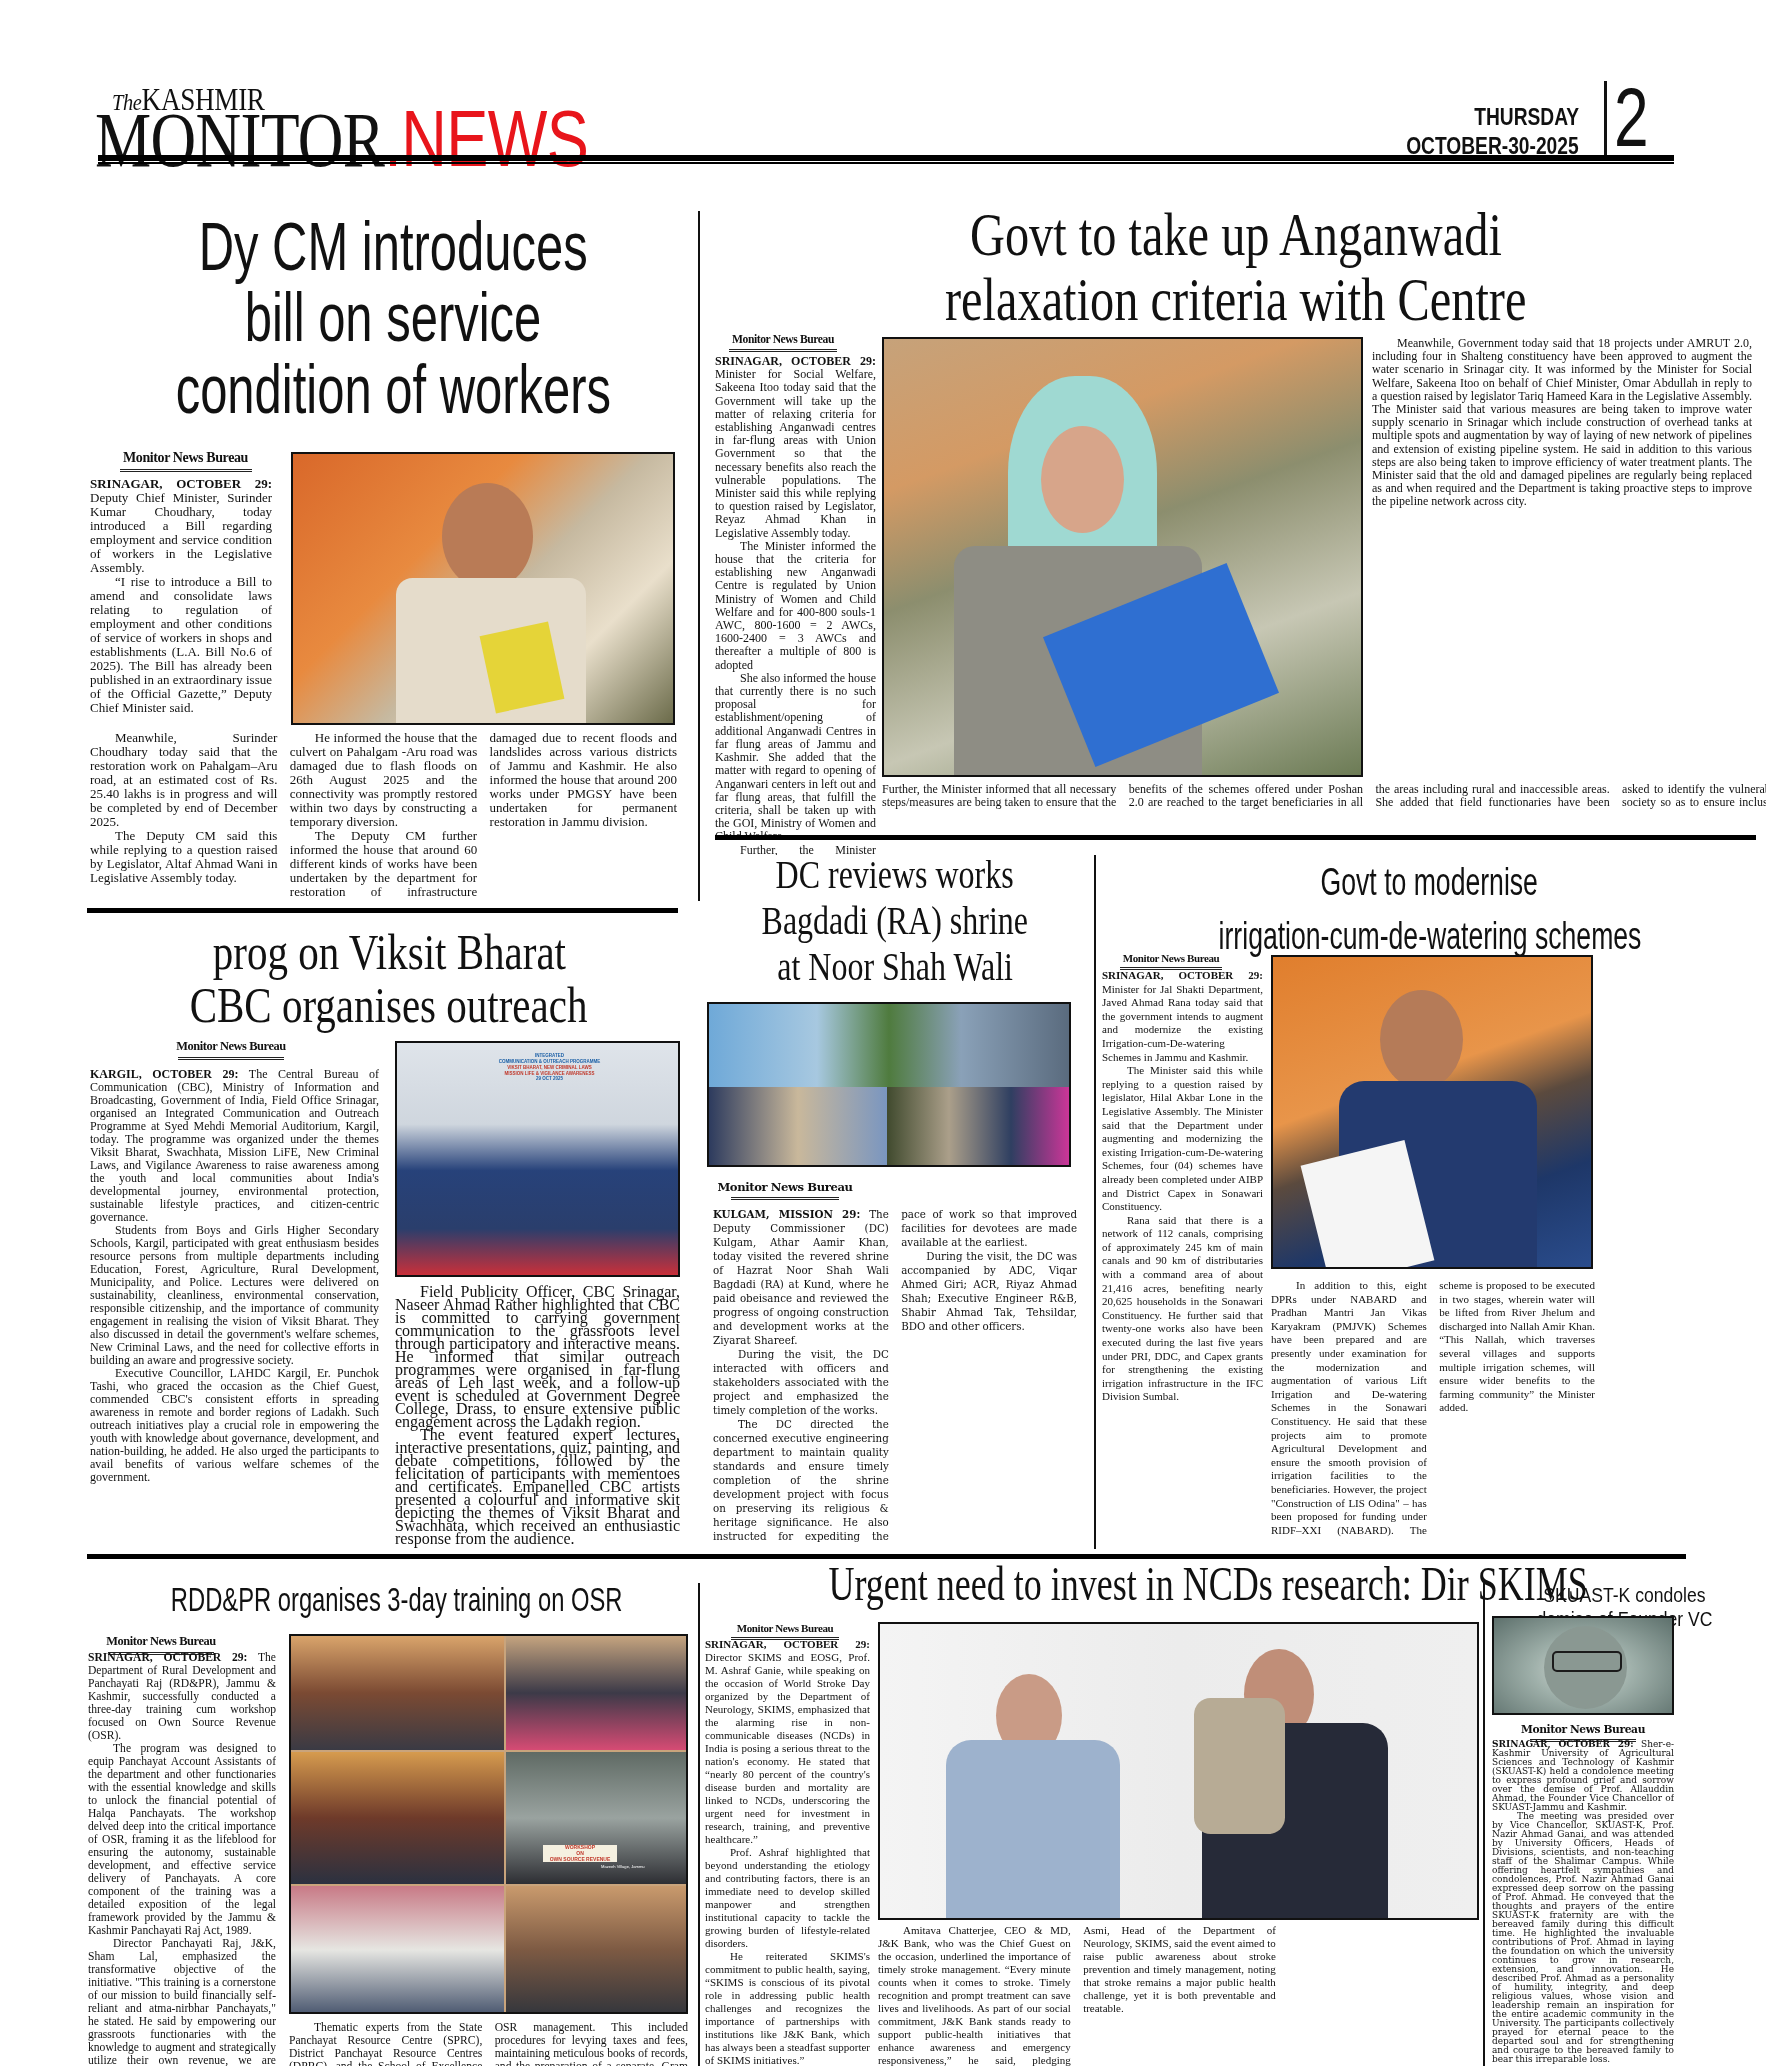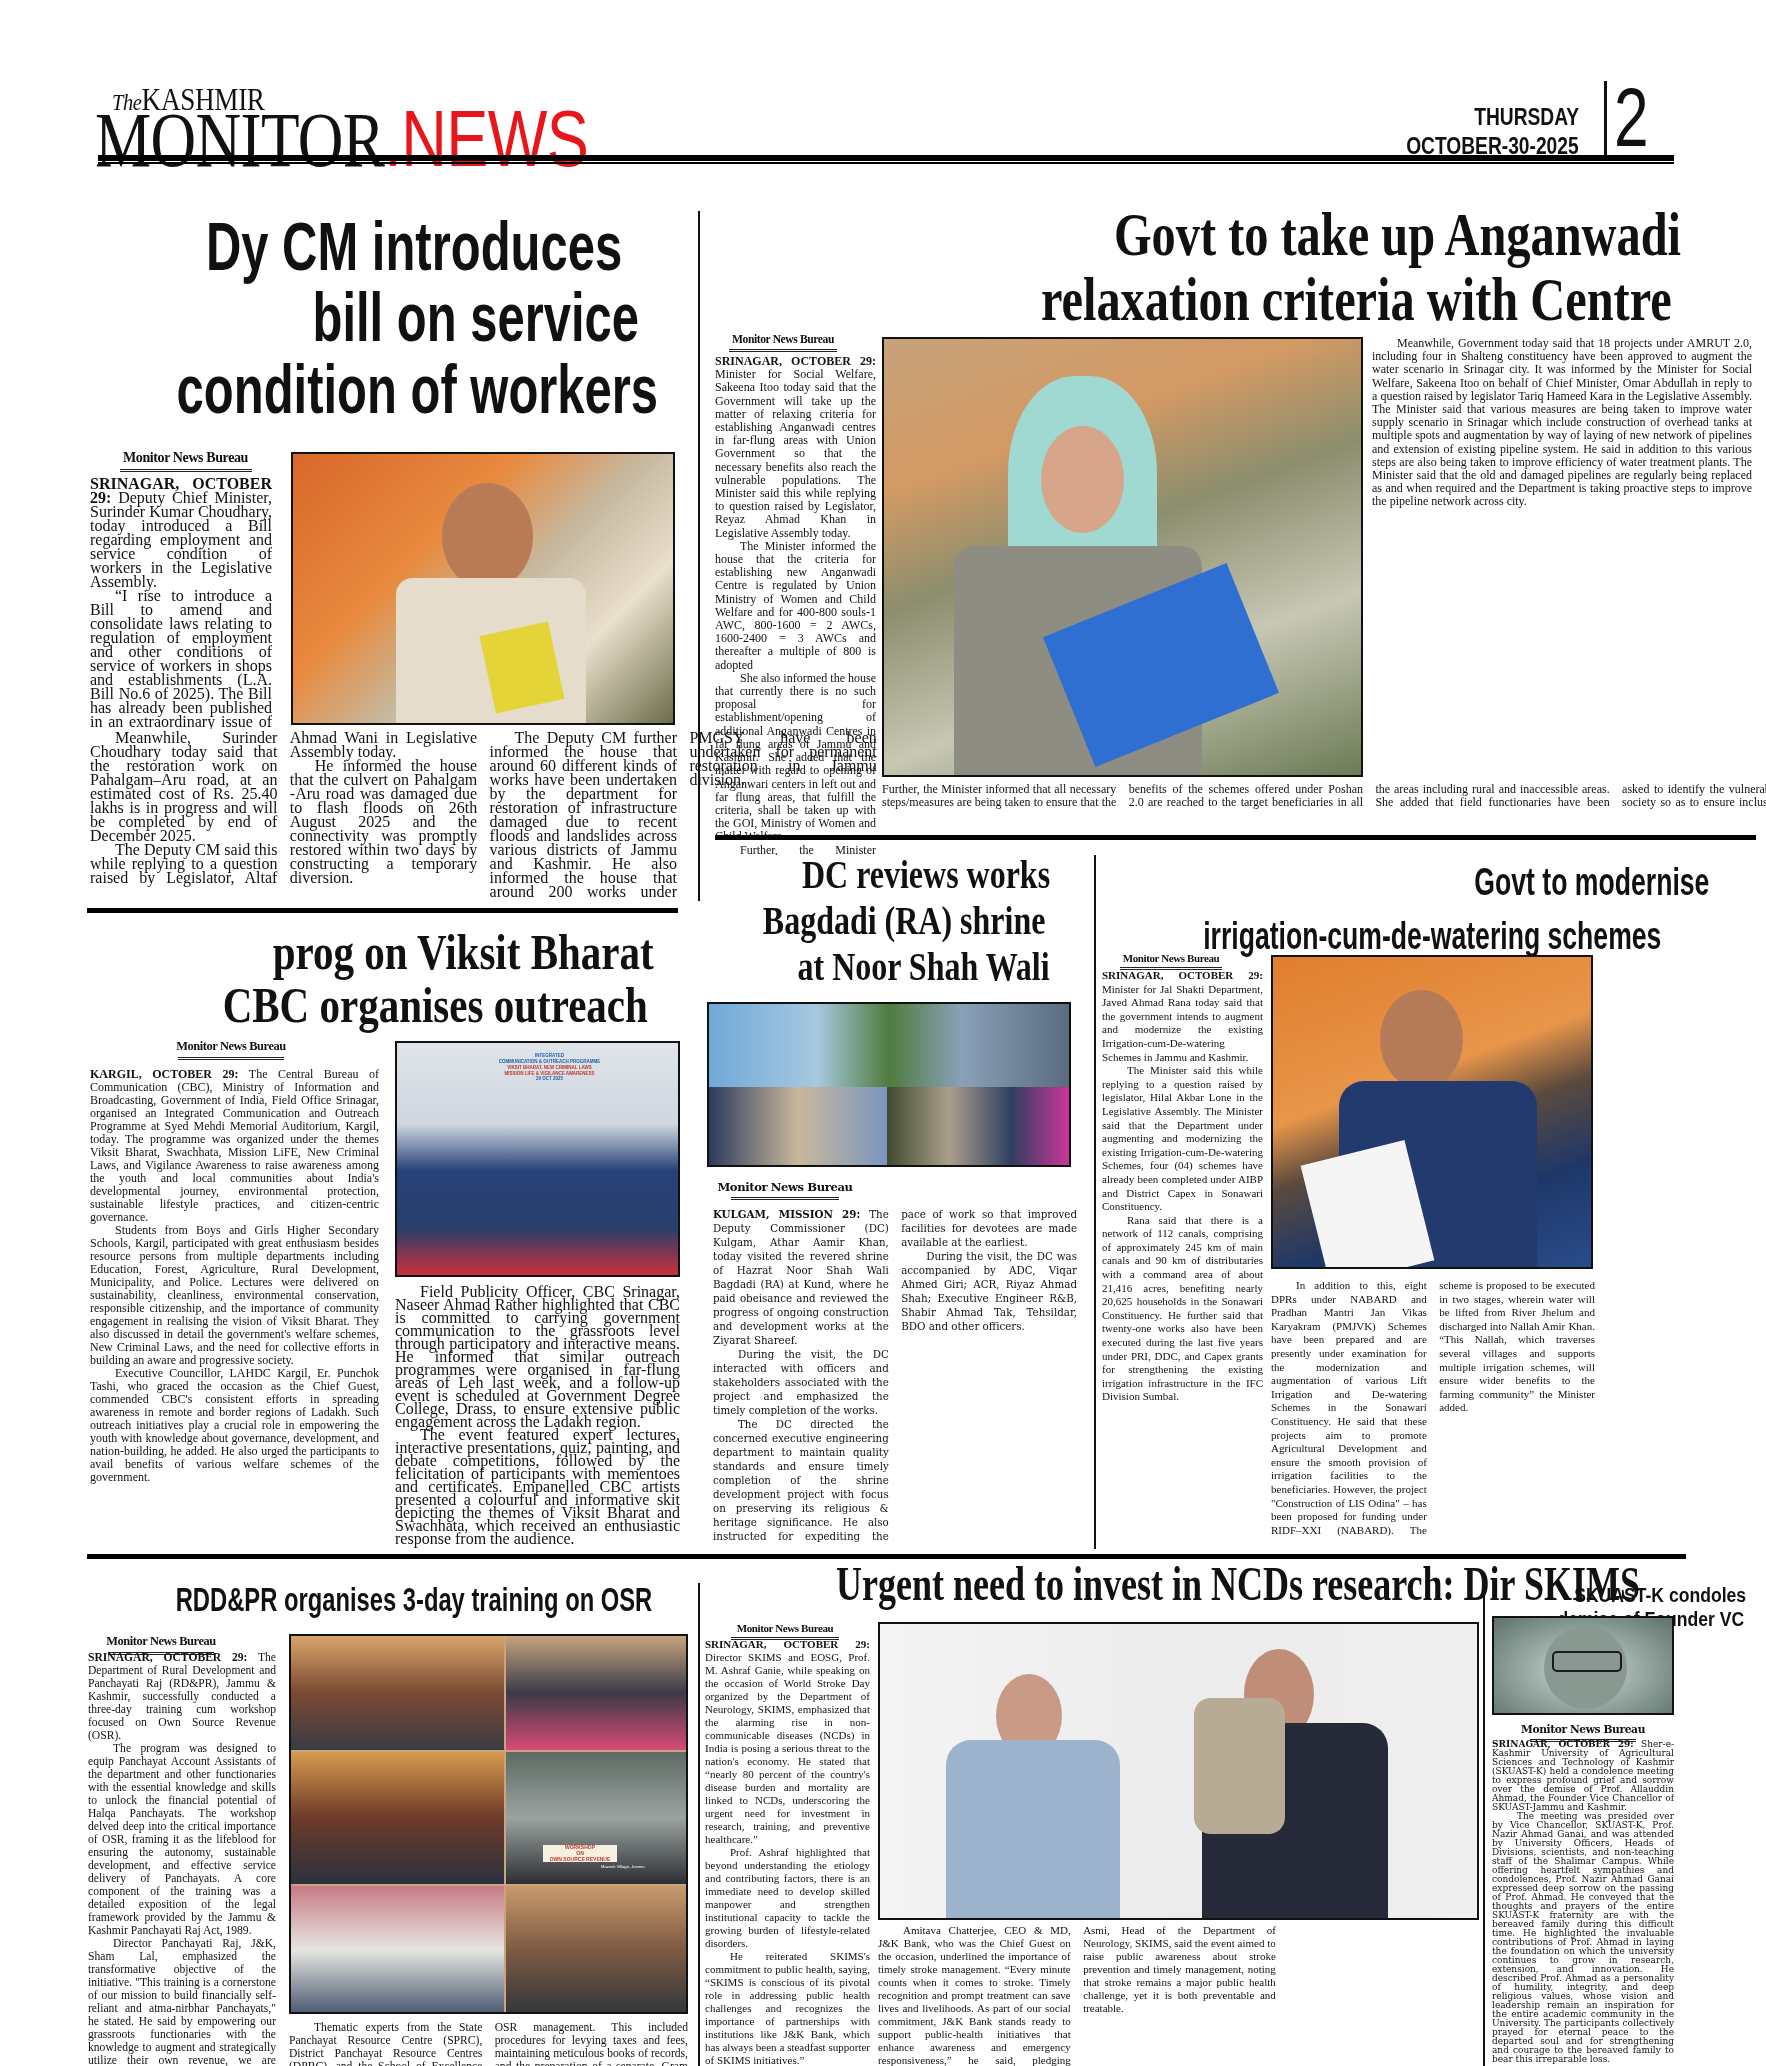--- a/index.html
+++ b/index.html
@@ -12,29 +12,29 @@
   .mast-main .red{color:#e8151b;font-family:"Liberation Sans",sans-serif;}
   .mast-day{right:188px;top:103px;font-family:"Liberation Sans",sans-serif;font-weight:bold;font-size:24px;text-align:right;transform:scaleX(0.8);transform-origin:right;}
   .mast-date{right:188px;top:132px;font-family:"Liberation Sans",sans-serif;font-weight:bold;font-size:24px;text-align:right;transform:scaleX(0.8);transform-origin:right;white-space:nowrap;}
   .mast-vline{left:1604px;top:81px;width:2.5px;height:74px;background:#111;}
   .mast-page{left:1614px;top:76px;font-family:"Liberation Sans",sans-serif;font-size:83px;line-height:83px;transform:scaleX(0.75);transform-origin:left;}
   .rule-thick{background:#000;height:5.8px;}
   .rule-thin{background:#000;height:2.1px;}
   .hline{background:#000;height:5px;}
   .vline{background:#111;width:1.7px;}
   
-  .hl{font-weight:bold;text-align:right;line-height:1.05;white-space:nowrap;}
+  .hl{font-weight:normal;text-align:center;line-height:1.05;white-space:nowrap;}
   .hl-sans{font-family:"Liberation Sans",sans-serif;}
   .hl-serif{font-family:"Liberation Serif",serif;}
   .sq{display:inline-block;transform-origin:center;}
   
   .byline{font-family:"Liberation Serif",serif;font-weight:bold;font-size:14px;text-align:center;letter-spacing:-0.4px;}
   .byline:after{content:"";display:block;margin:3.3px auto 0;width:80%;border-top:1.2px solid #222;border-bottom:0.8px solid #222;height:1.2px;}
   
-  .txt{font-family:"Liberation Serif",serif;font-size:16px;line-height:14px;text-align:justify;hyphens:auto;}
+  .txt{font-family:"Liberation Serif",serif;font-size:13px;line-height:14px;text-align:justify;hyphens:auto;}
   .txt p{margin:0;text-indent:25px;}
   .txt p.first{text-indent:0;}
   .txt b{font-weight:bold;}
   .cols{column-gap:12.4px;column-fill:auto;}
   .ph{border:2.1px solid #111;box-sizing:border-box;overflow:hidden;}
 </style>
 </head>
 <body>
 
 <div class="abs mast-the"><i>The</i><span>KASHMIR</span></div>

